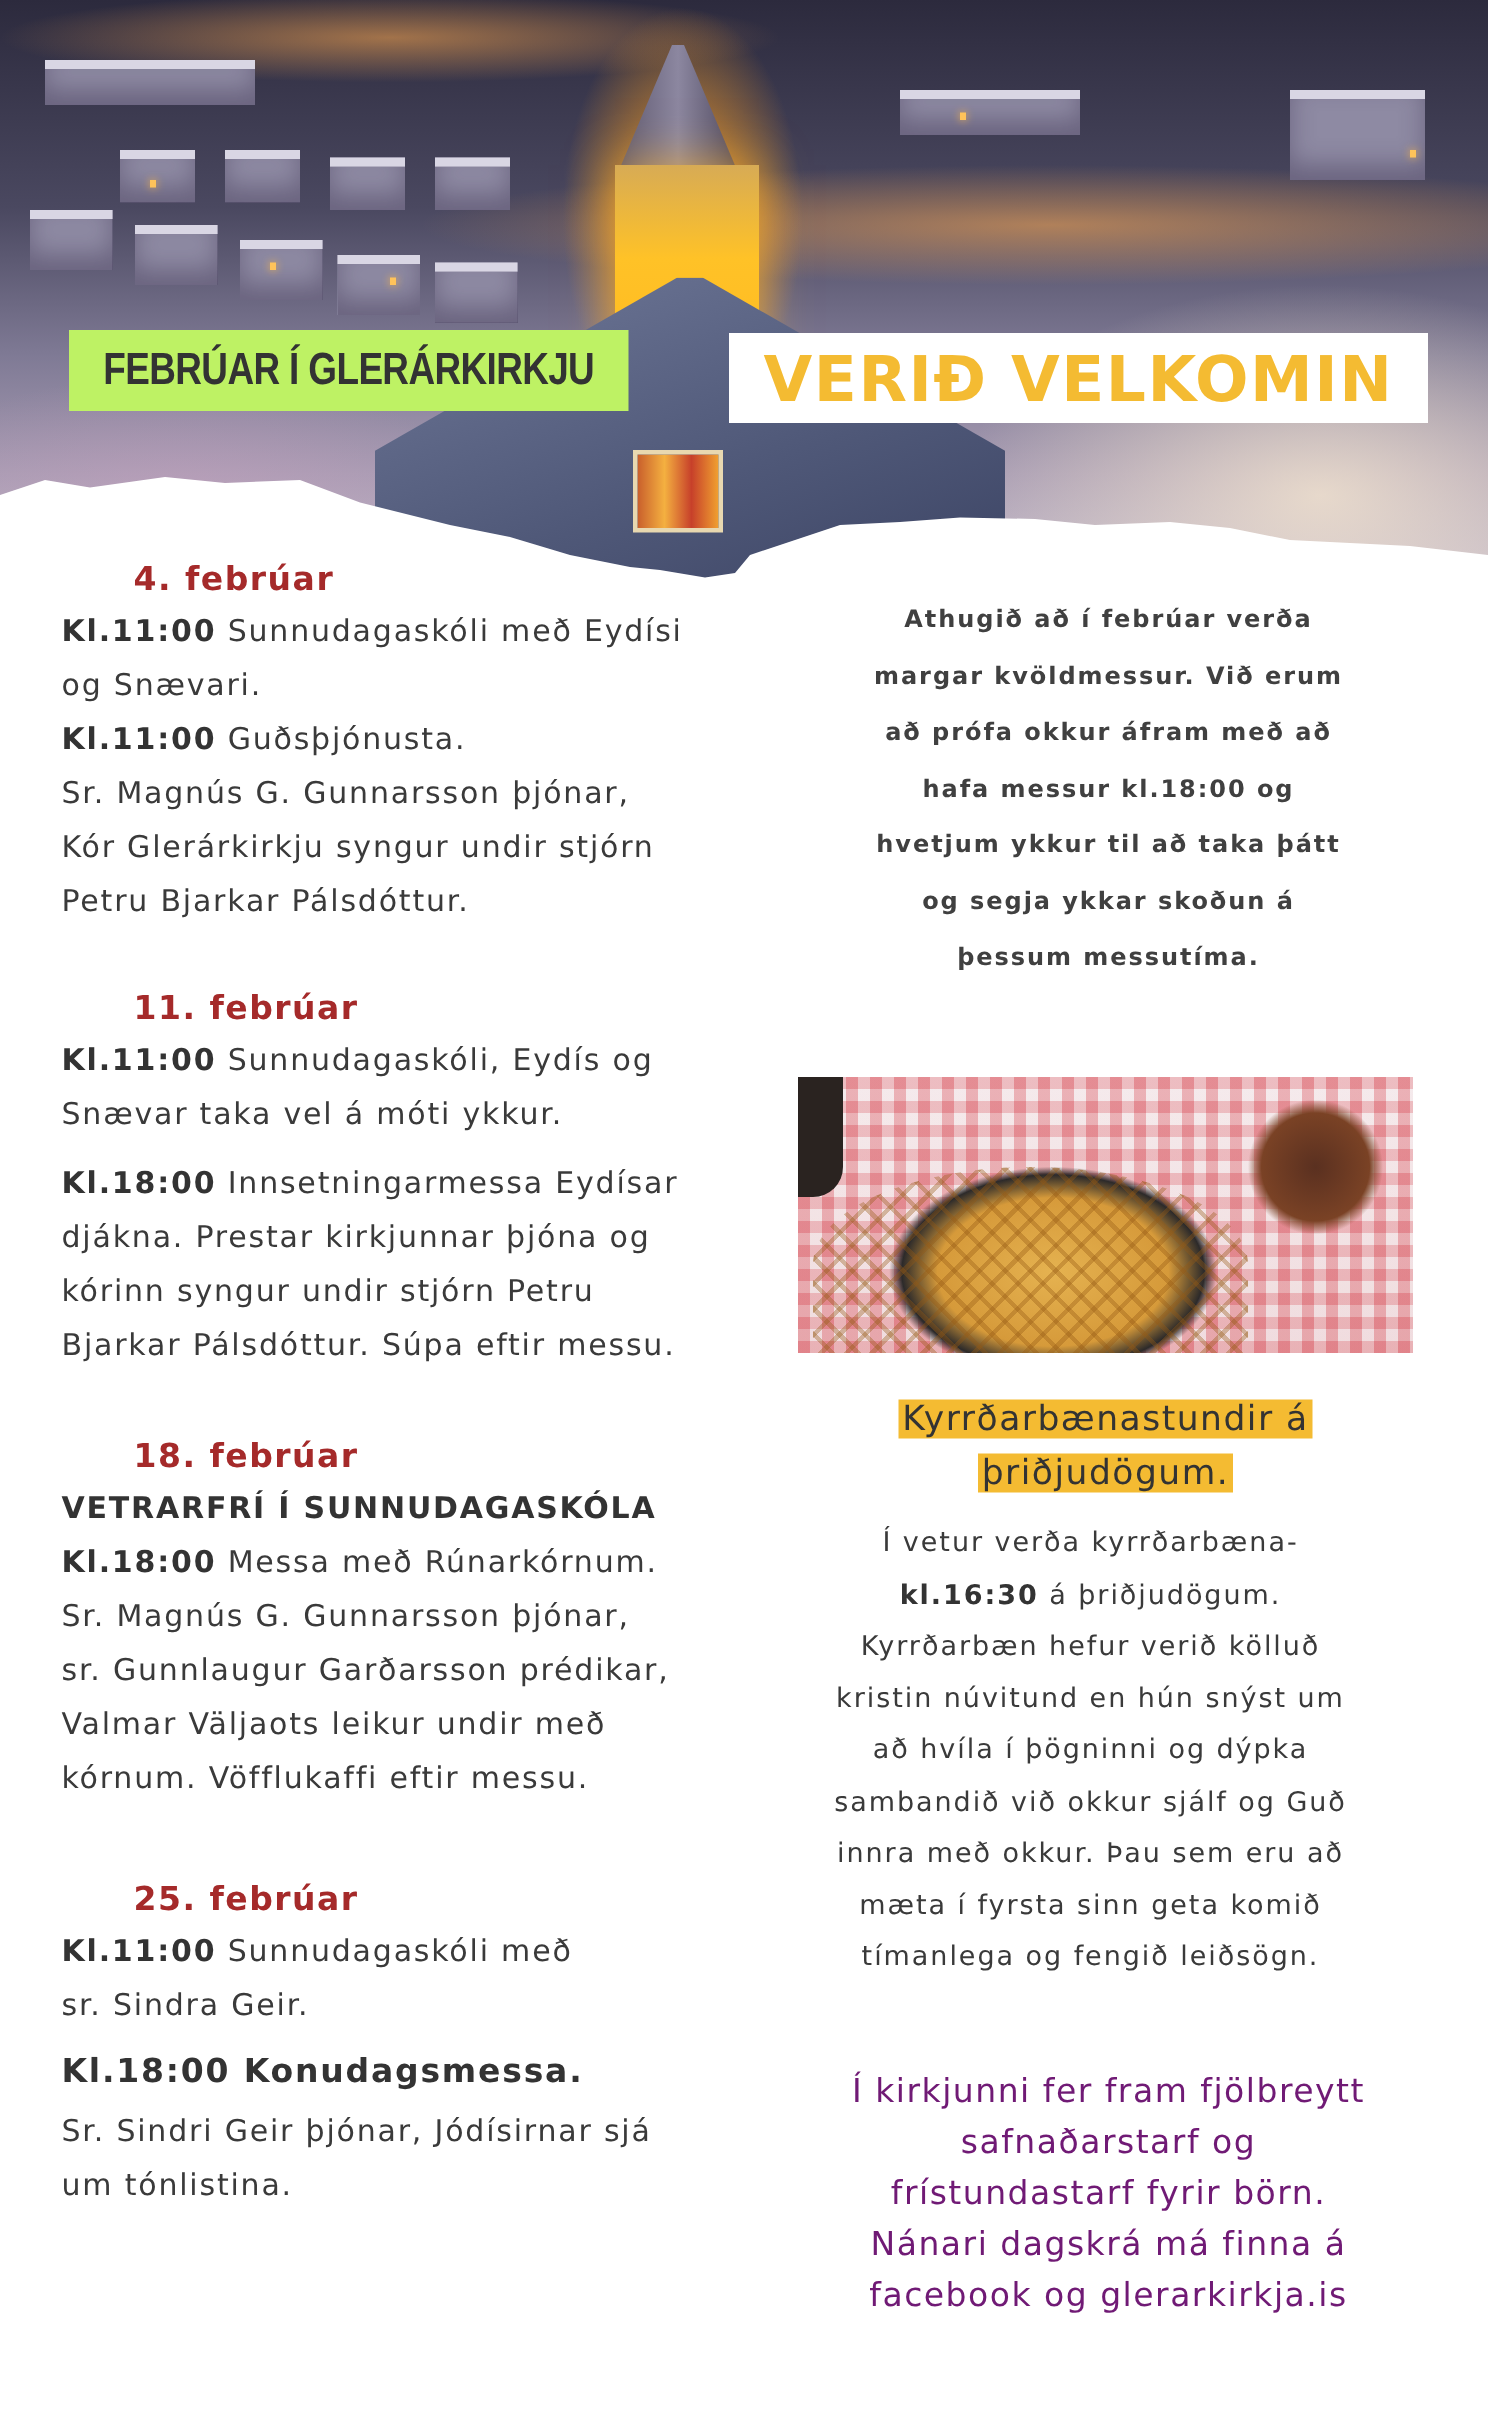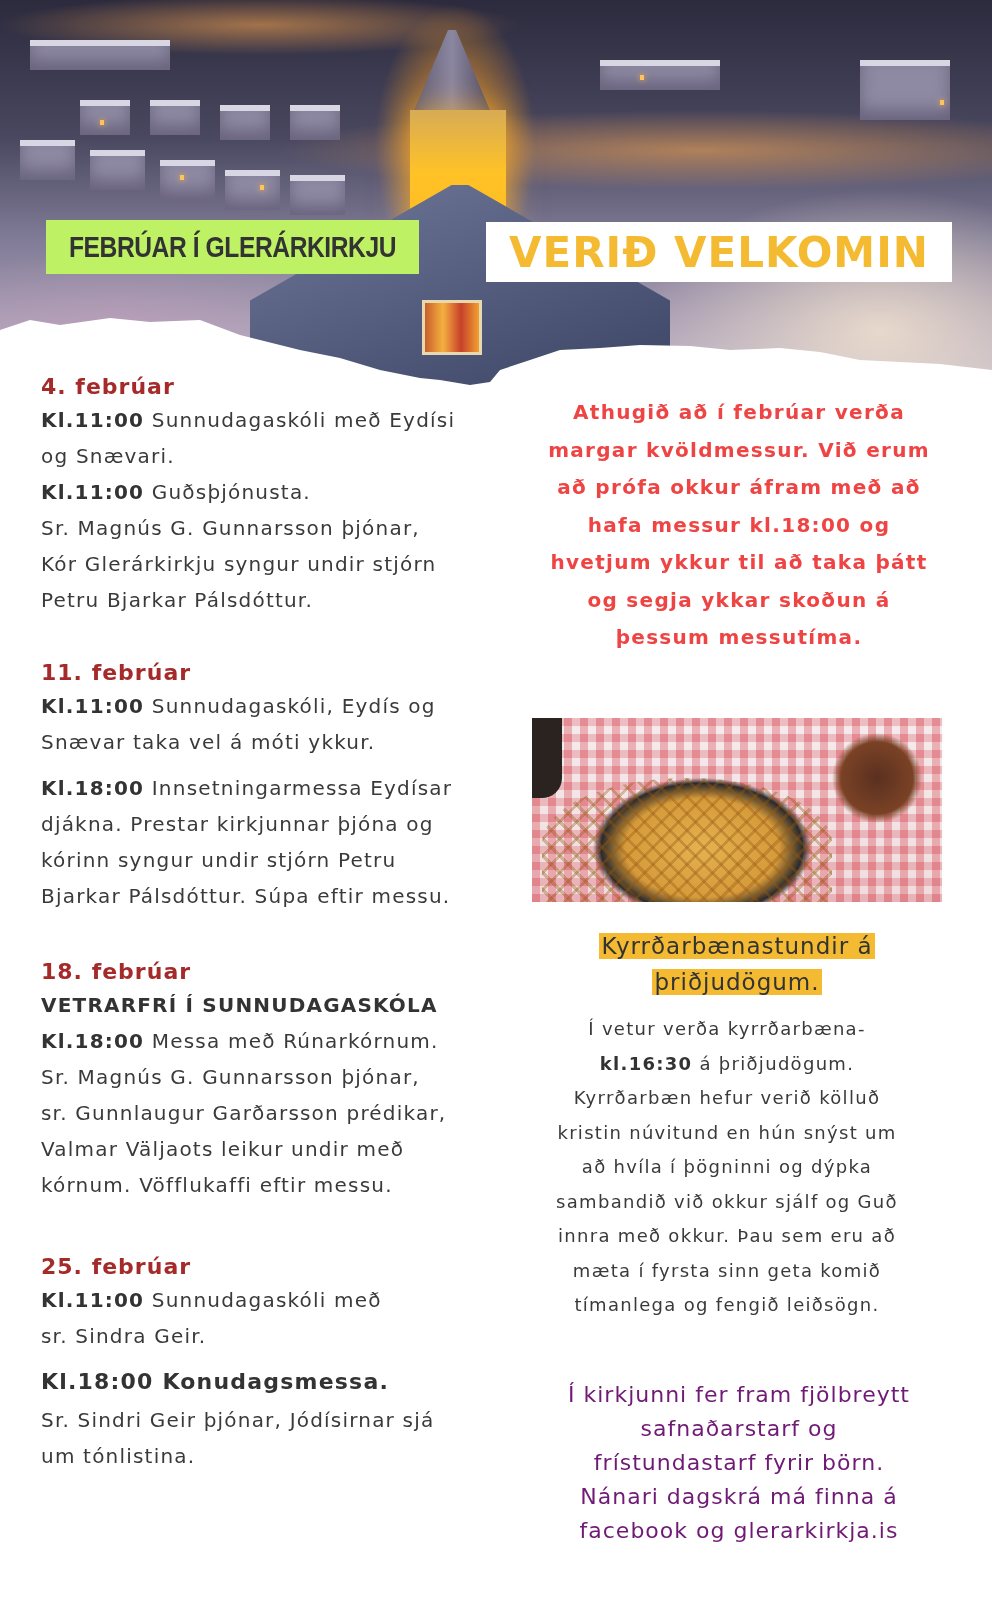--- a/index.html
+++ b/index.html
@@ -66,36 +66,36 @@
     .banner-right span {
       font-family: "DejaVu Sans", sans-serif; font-weight: 700; font-size: 42px;
       color: #f4bb32; letter-spacing: 1px; white-space: nowrap;
     }
 
     
     .left-col { position: absolute; left: 41px; top: 372px; width: 470px; z-index: 4; }
     .day { position: absolute; left: 0; width: 470px; }
     .day-title {
       font-family: "DejaVu Sans", sans-serif; font-weight: 700; font-size: 22px;
-      color: #a52a2a; letter-spacing: 1px; line-height: 30px;
+      color: #a52a2a; letter-spacing: 1px; line-height: 30px; margin-left: 48px;
     }
     .line {
       font-size: 20px; line-height: 36px; letter-spacing: 1.2px; color: #3a3a3a; white-space: nowrap;
     }
     .line b { font-weight: 700; color: #333; }
     .subhead {
       font-weight: 700; font-size: 20px; line-height: 36px; letter-spacing: 1.2px; color: #333; white-space: nowrap;
     }
     .big-line { font-size: 22px; font-weight: 700; line-height: 40px; letter-spacing: 1.2px; color: #333; white-space: nowrap; }
 
     
     .notice {
       position: absolute; left: 520px; top: 394px; width: 438px; z-index: 4;
-      text-align: center; font-weight: 700; font-size: 20px; line-height: 37.5px; letter-spacing: 1.3px;
-      color: #ef4444;
+      text-align: center; font-weight: 700; font-size: 16px; line-height: 37.5px; letter-spacing: 1.3px;
+      color: #404040;
     }
     .waffle {
       position: absolute; left: 532px; top: 718px; width: 410px; height: 184px; overflow: hidden;
       background:
         radial-gradient(ellipse 140px 90px at 170px 130px, #e5b250 0%, #d69a3a 55%, #2c2a2a 72%, rgba(0,0,0,0) 78%),
         radial-gradient(ellipse 60px 60px at 345px 60px, #5a3020 0%, #7a4225 60%, rgba(0,0,0,0) 75%),
         repeating-linear-gradient(90deg, rgba(220,80,90,0.35) 0 8px, rgba(255,255,255,0.2) 8px 16px),
         repeating-linear-gradient(0deg, rgba(220,80,90,0.35) 0 8px, rgba(255,255,255,0.2) 8px 16px),
         linear-gradient(180deg, #f0dfe2 0%, #e8c9cc 100%);
     }

